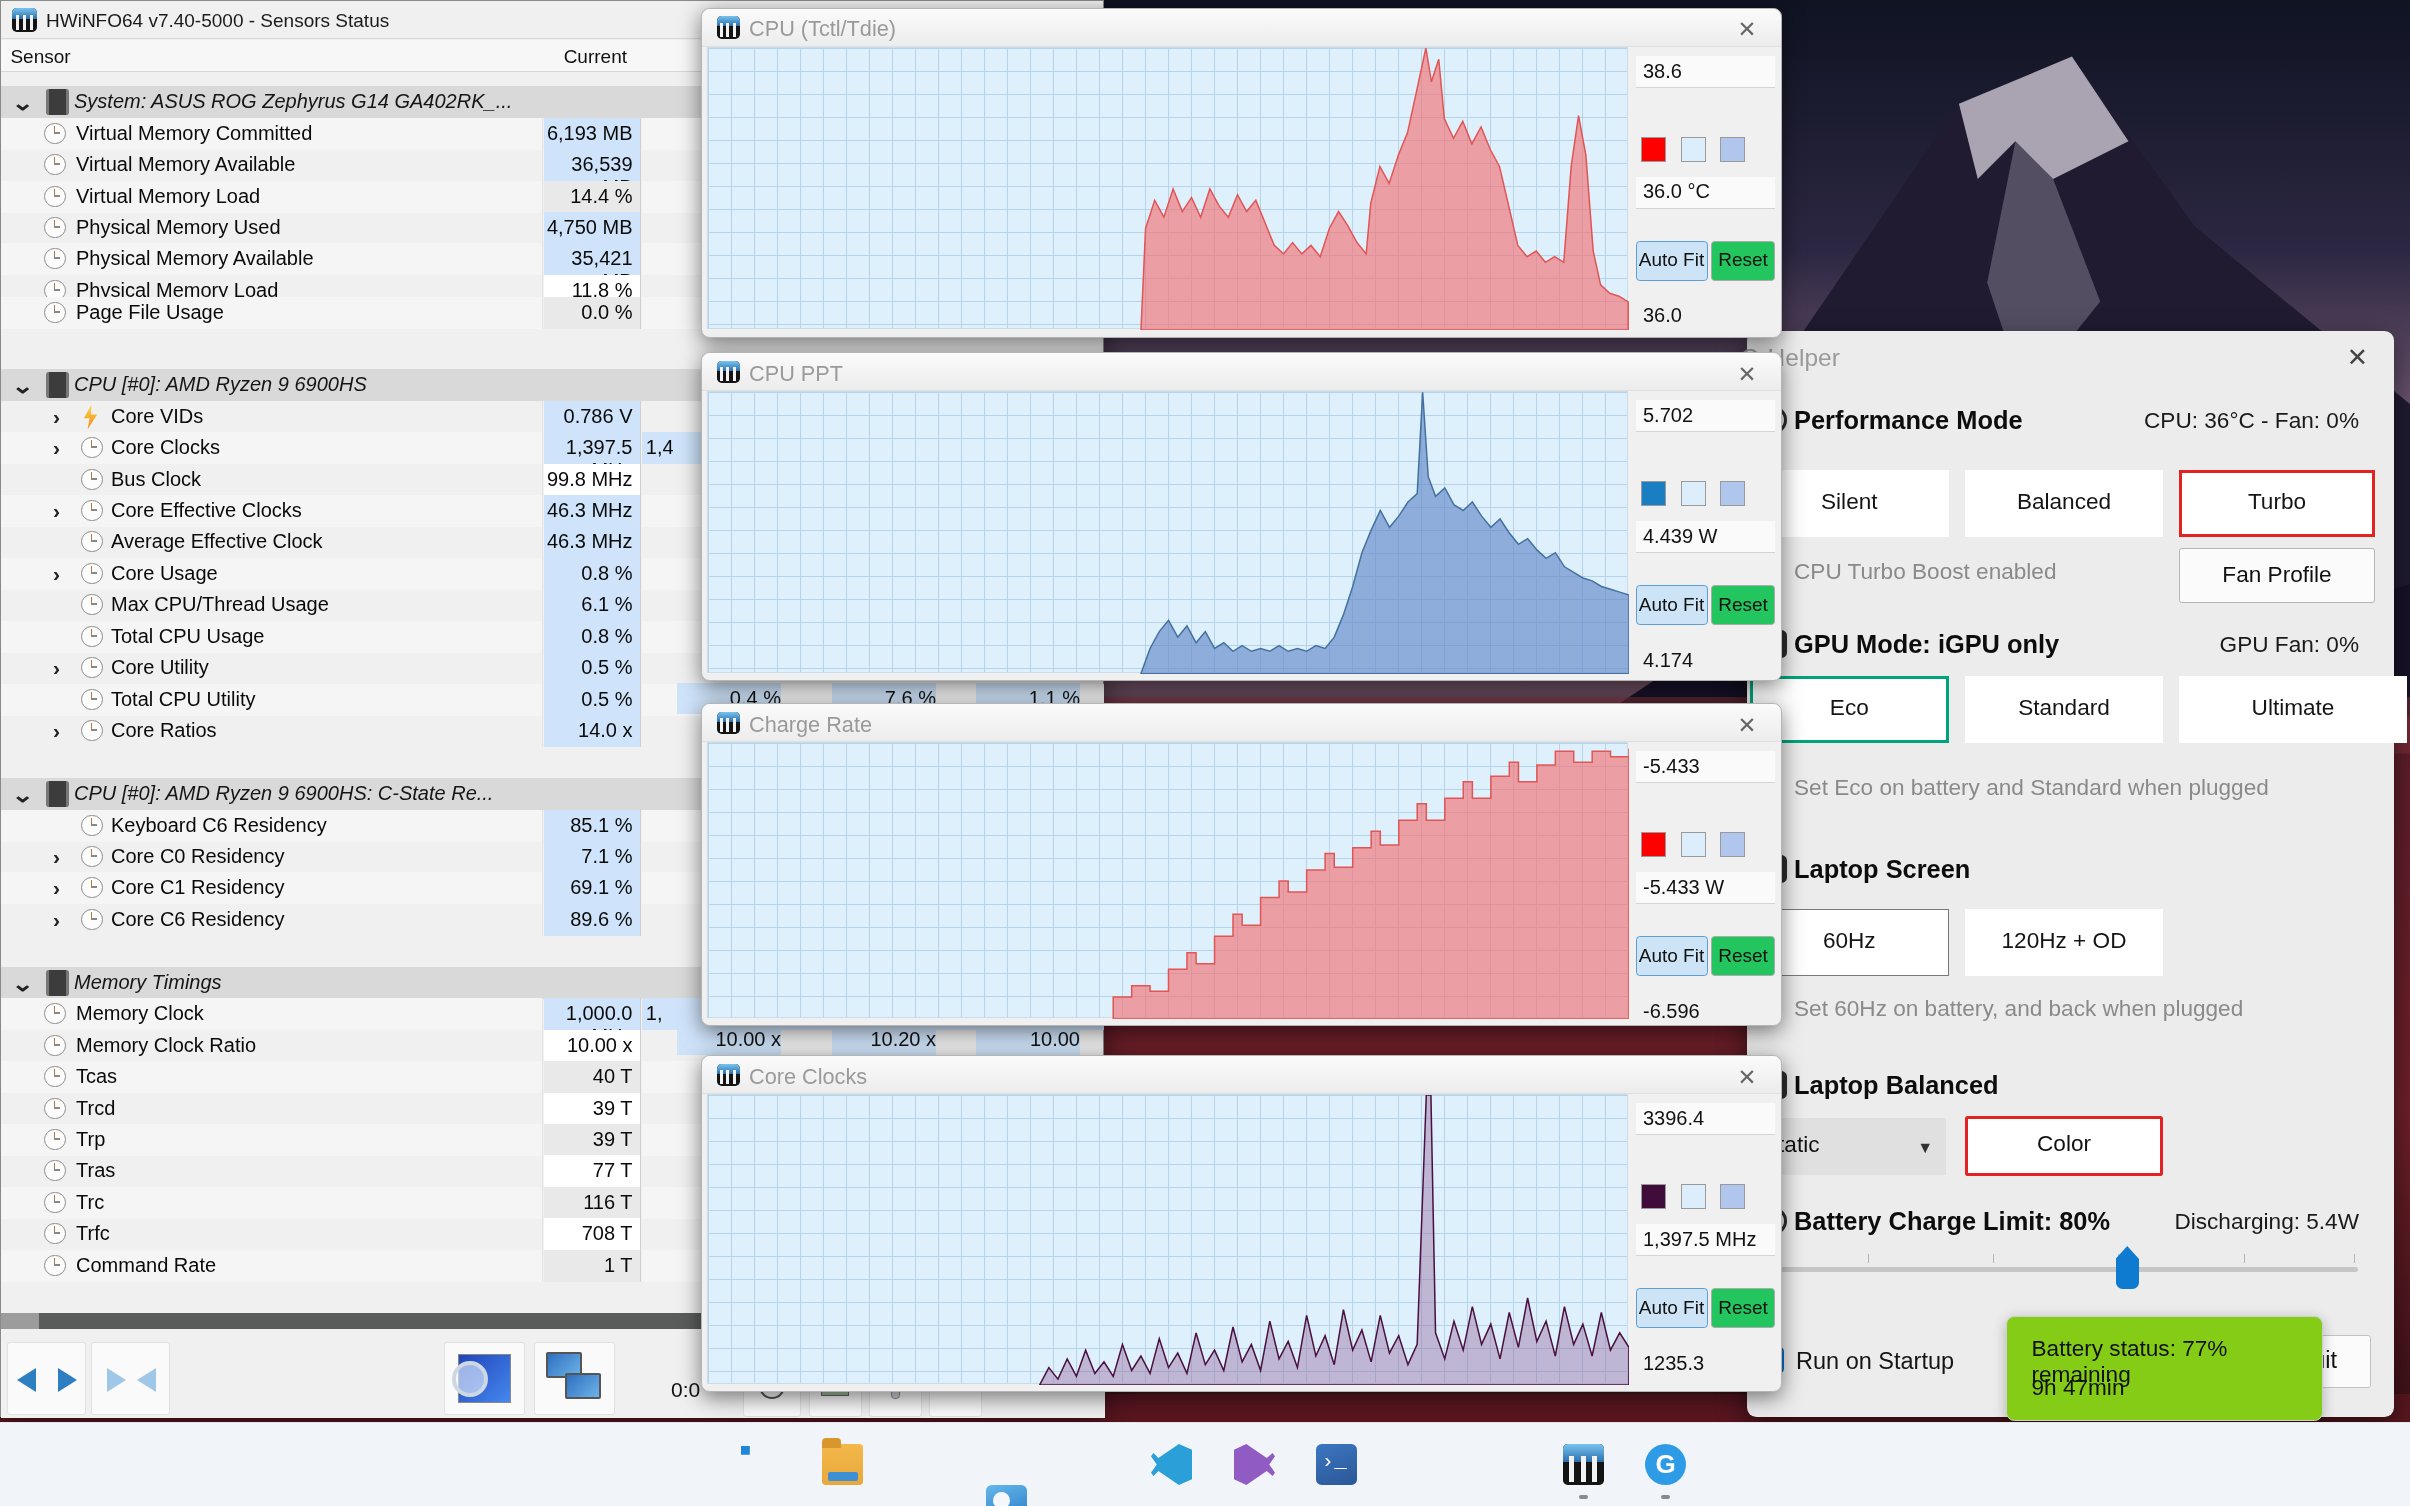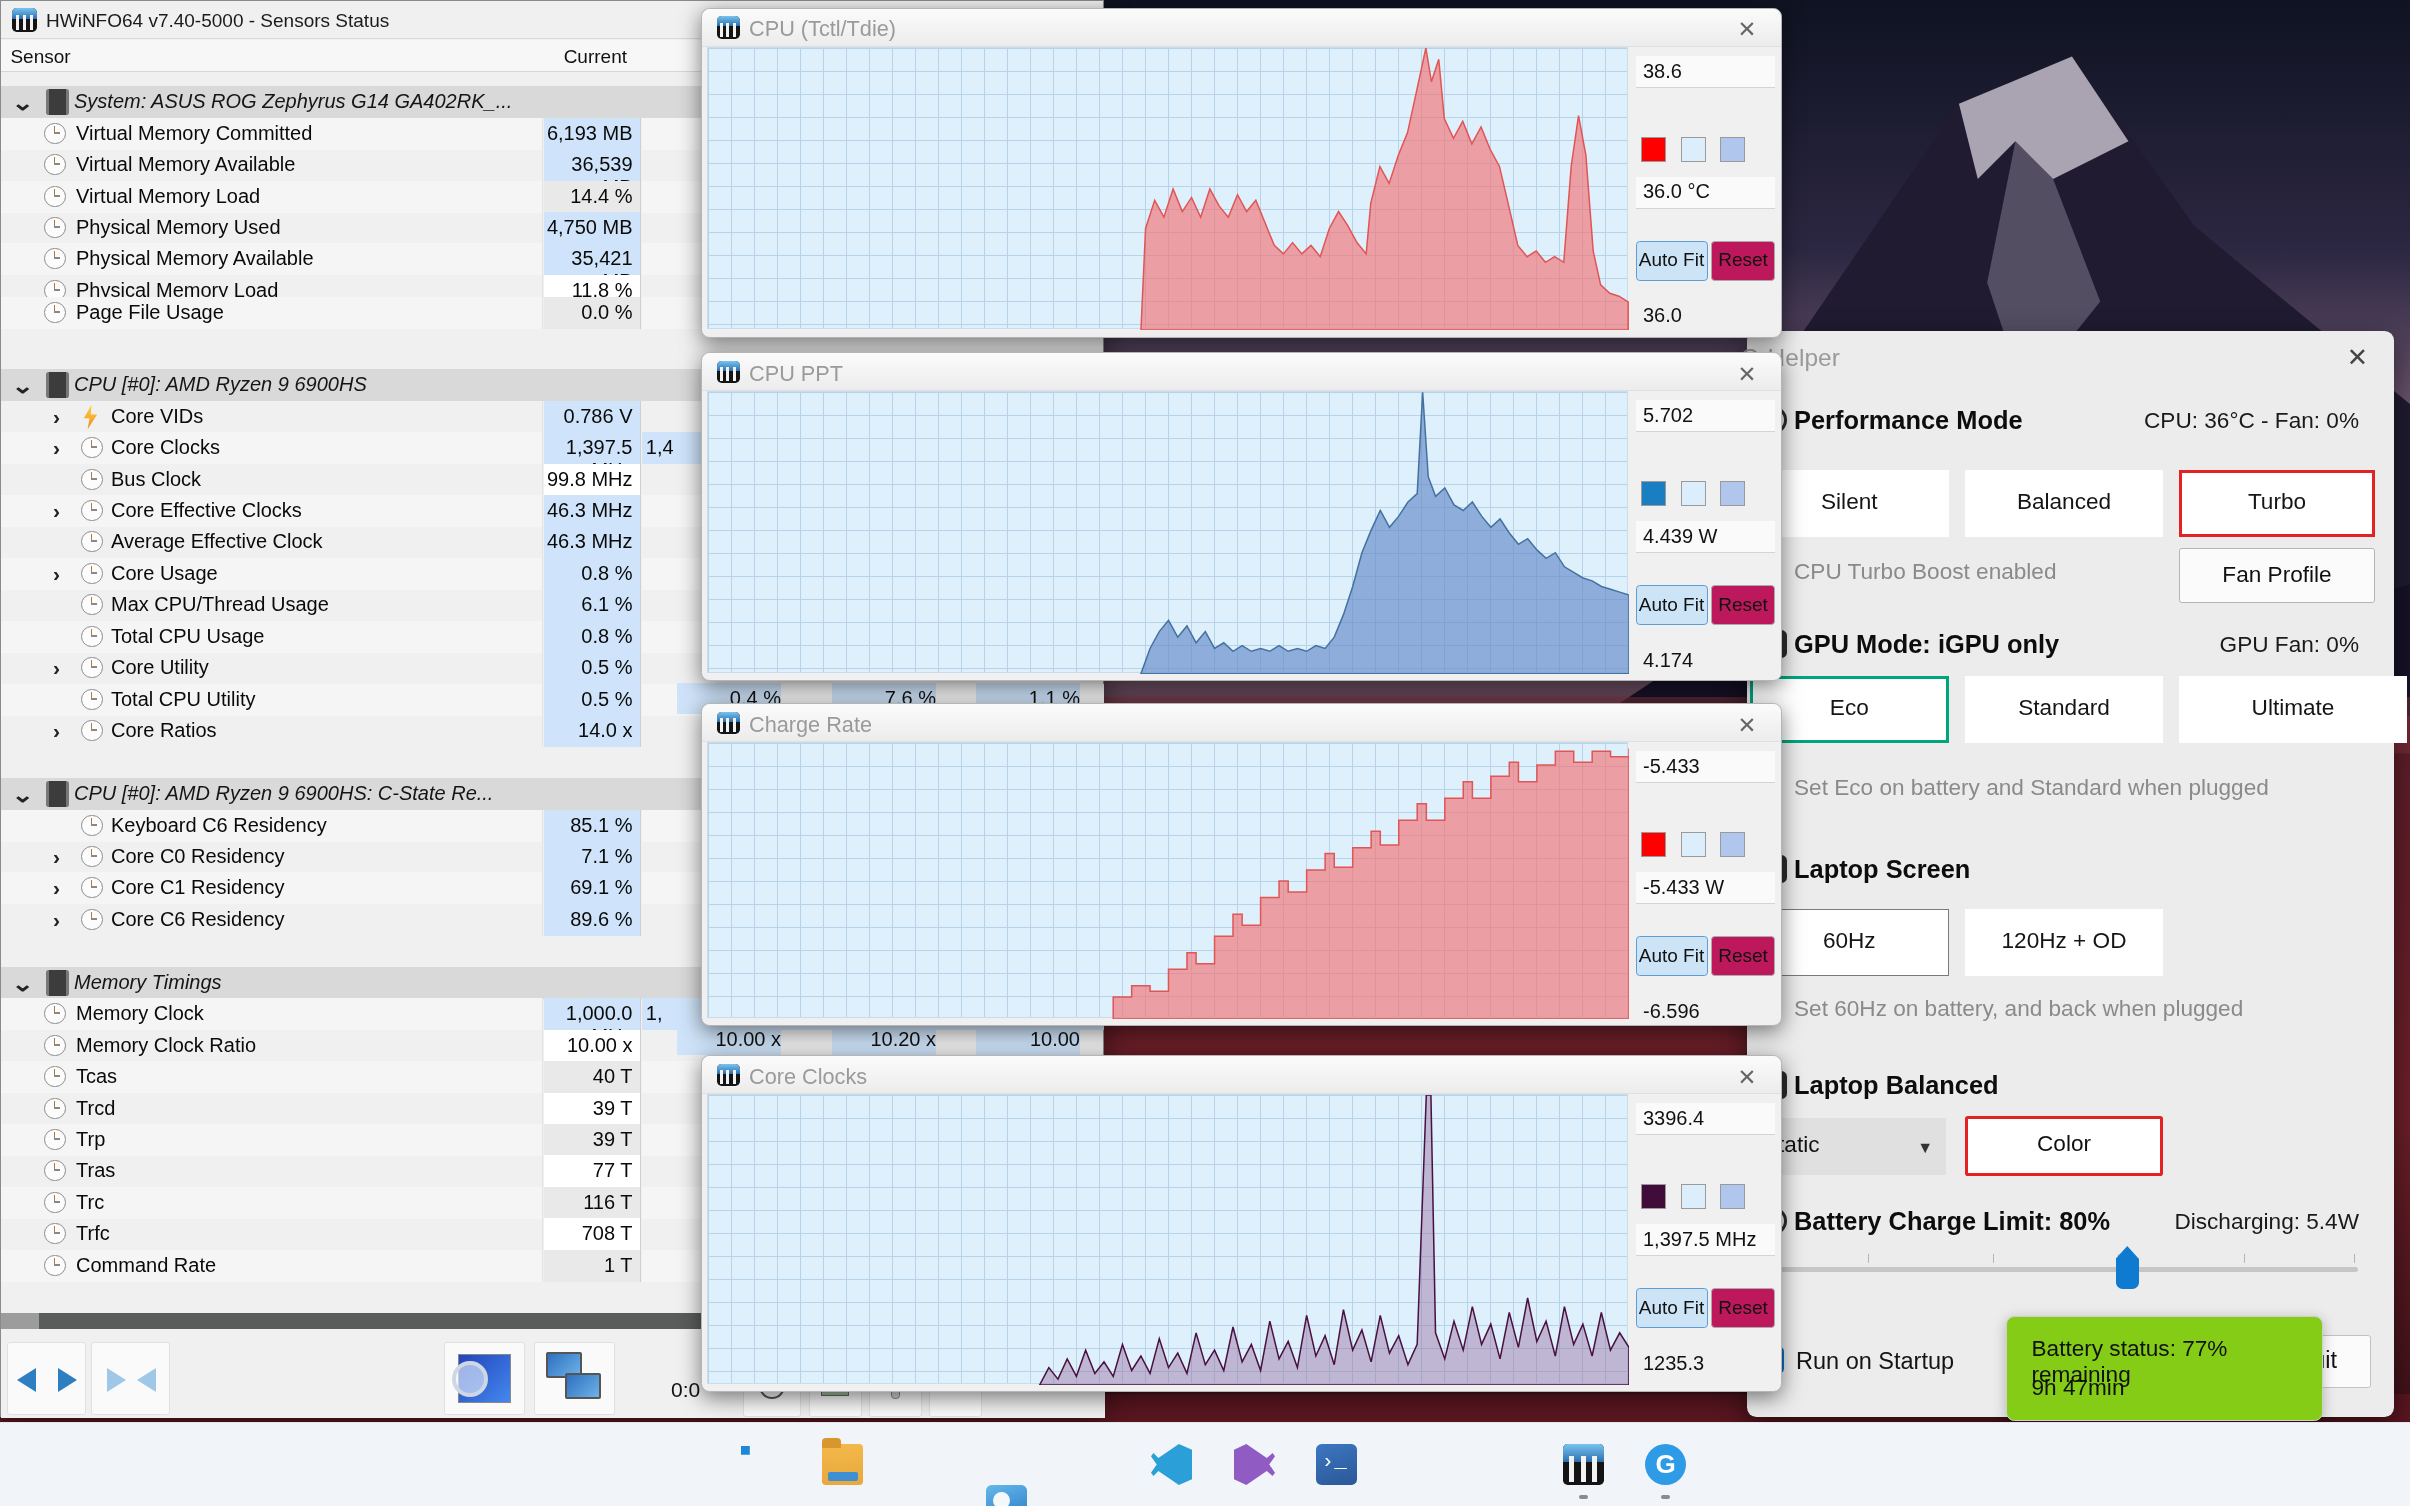--- a/index.html
+++ b/index.html
@@ -72,21 +72,21 @@
      background-size:23px 23px; border:0.9px solid #c8dcec; }
   .gplot svg { position:absolute; left:0; top:0; }
   .gpanel { position:absolute; left:926px; top:38px; right:0; bottom:0; }
   .gbox { position:absolute; left:7.5px; width:139px; height:32px; background:#fafafa; border-bottom:1.9px solid #d4d4d4; font-size:20px; color:#111; padding:3.8px 0 0 7.5px; }
   .gbox.max { top:9.4px; } .gbox.cur { top:130px; } .gbox.min { top:254px; border-bottom:none; background:transparent; }
   .swatches { position:absolute; left:13px; top:90px; }
   .sw { position:absolute; top:0; width:25.4px; height:25.4px; border:0.9px solid #9a9a9a; }
   .sw1 { left:0; } .sw2 { left:40px; background:#dcedfb; } .sw3 { left:79px; background:#b1c6ec; }
   .gbtn { position:absolute; top:194px; height:40px; border-radius:3.8px; font-size:19px; text-align:center; padding-top:7.5px; color:#111; }
   .gbtn.autofit { left:7.5px; width:72px; background:#cde4f7; border:1.9px solid #5e9ed6; }
-  .gbtn.reset { left:83px; width:64px; background:#be185d; border:0.9px solid #ababab; }
+  .gbtn.reset { left:83px; width:64px; background:#22c55e; border:0.9px solid #ababab; }
 
   
   #ghelper { left:1747px; top:331px; width:647px; height:1086px; background:#ececec; border-radius:9.4px; box-shadow:0 9.4px 28px rgba(0,0,0,.5); }
   #gh-title { position:absolute; left:-6.6px; top:13px; font-size:24.5px; color:#9a9a9a; }
   #gh-close { position:absolute; right:26px; top:11.3px; font-size:25.4px; color:#444; }
   .gh-seclabel { position:absolute; left:47px; font-size:25.4px; font-weight:bold; color:#0d0d0d; white-space:nowrap; }
   .gh-status { position:absolute; right:35px; font-size:22.6px; color:#1a1a1a; }
   .gh-note { position:absolute; left:47px; font-size:22.6px; color:#8a8a8a; white-space:nowrap; }
   .gh-btn { position:absolute; height:67px; background:#fff; font-size:22.6px; color:#151515; text-align:center; padding-top:19px; }
   .sel-red { outline:3.8px solid #e32222; outline-offset:-3.8px; }

